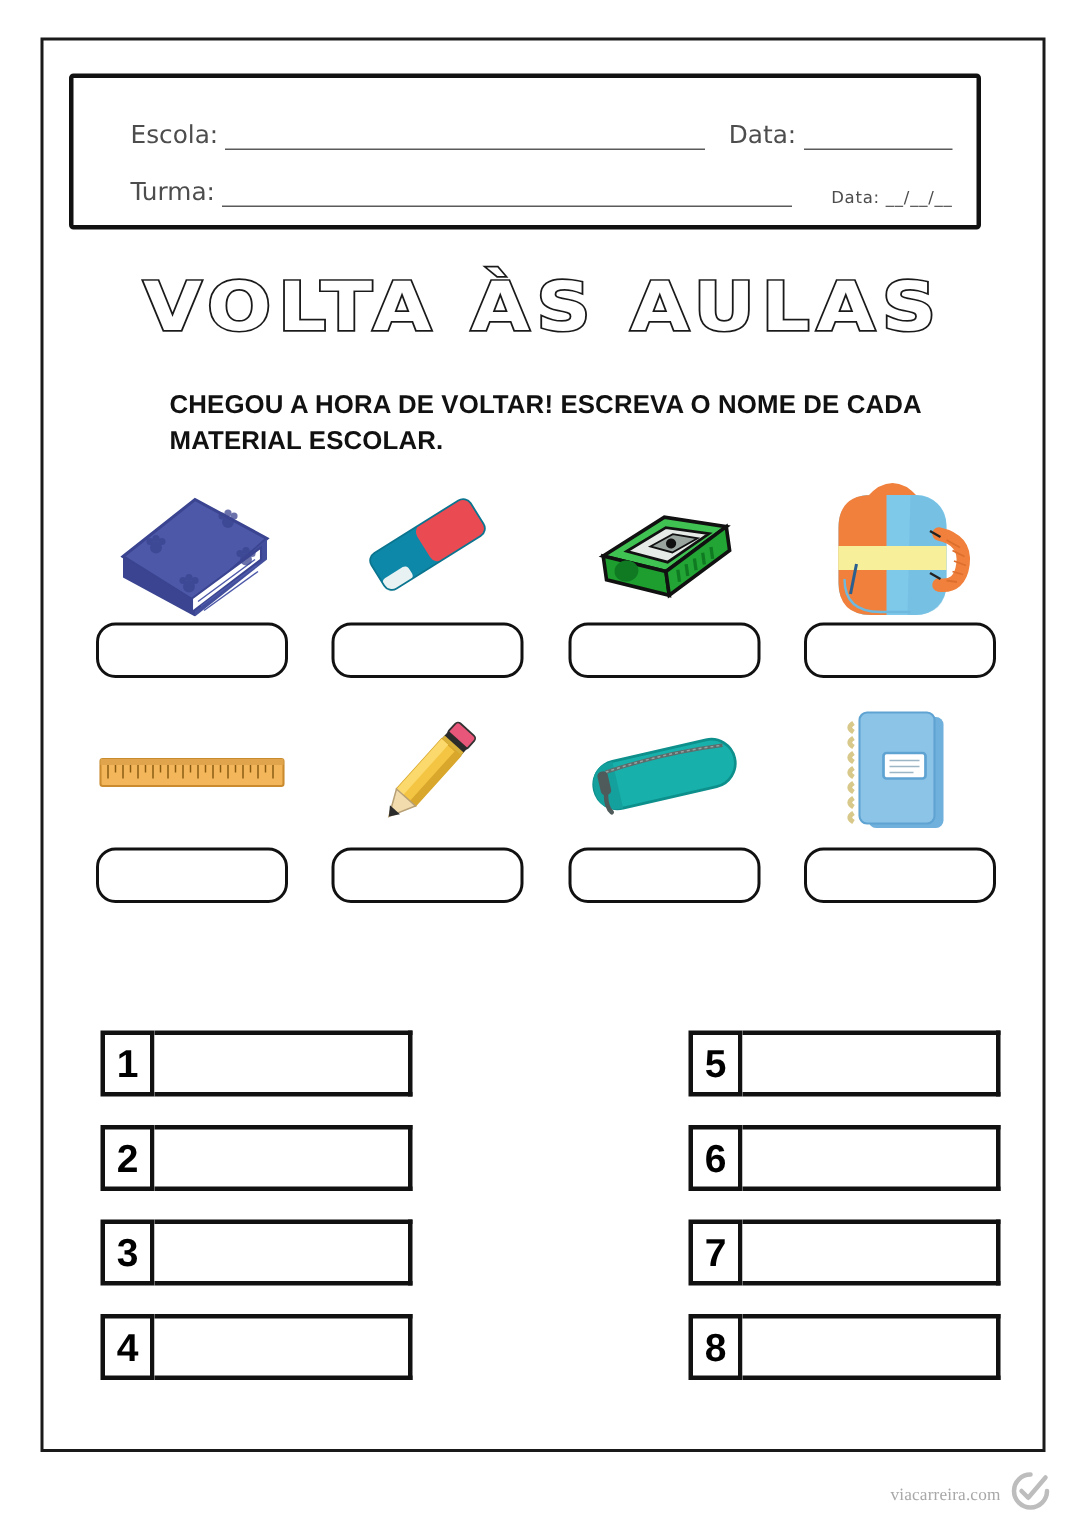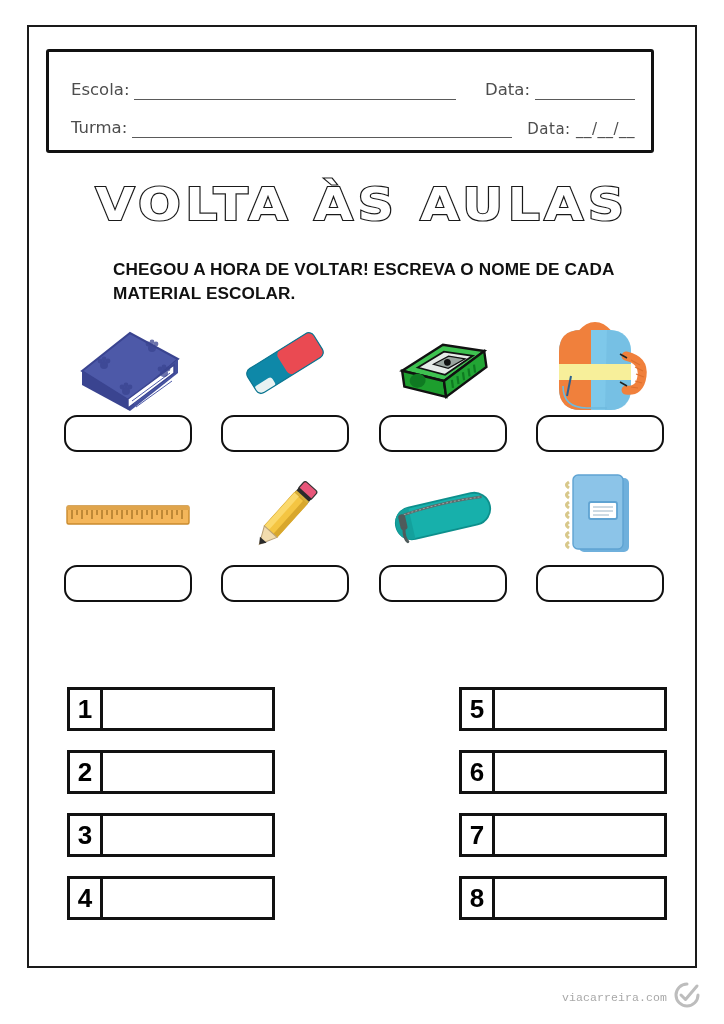--- a/index.html
+++ b/index.html
@@ -43,32 +43,33 @@
   }
   .hdr-row.r1 { top: 20px; }
   .hdr-row.r2 { top: 58px; }
 
   .hdr-label {
     font-size: 16.5px;
     color: #4d4d4d;
     font-family: "DejaVu Sans", sans-serif;
     white-space: nowrap;
     line-height: 20px;
+    margin-left: 16px;
   }
   .hdr-line {
     border-bottom: 1.4px solid #5a5a5a;
     height: 18px;
     margin-left: 5px;
   }
   .line-escola { width: 322px; }
   .line-turma  { width: 100px; }
   .line-nome   { width: 380px; }
   .hdr-spacer  { flex: 1; }
   .hdr-date {
-    font-size: 15px;
+    font-size: 11px;
     color: #4d4d4d;
     font-family: "DejaVu Sans", sans-serif;
     letter-spacing: .5px;
     white-space: nowrap;
     margin-left: 15px;
   }
 
   
   .title {
     position: absolute;
@@ -175,21 +176,21 @@
   
   .footer {
     position: absolute;
     right: 24px;
     bottom: 12px;
     display: flex;
     align-items: center;
     gap: 7px;
   }
   .footer-text {
-    font-family: Liberation Mono, monospace;
+    font-family: Liberation Serif, serif;
     font-size: 11.5px;
     color: #a8a8a8;
     letter-spacing: .1px;
   }
 </style>
 </head>
 <body>
 
 <div class="page-border">
 

